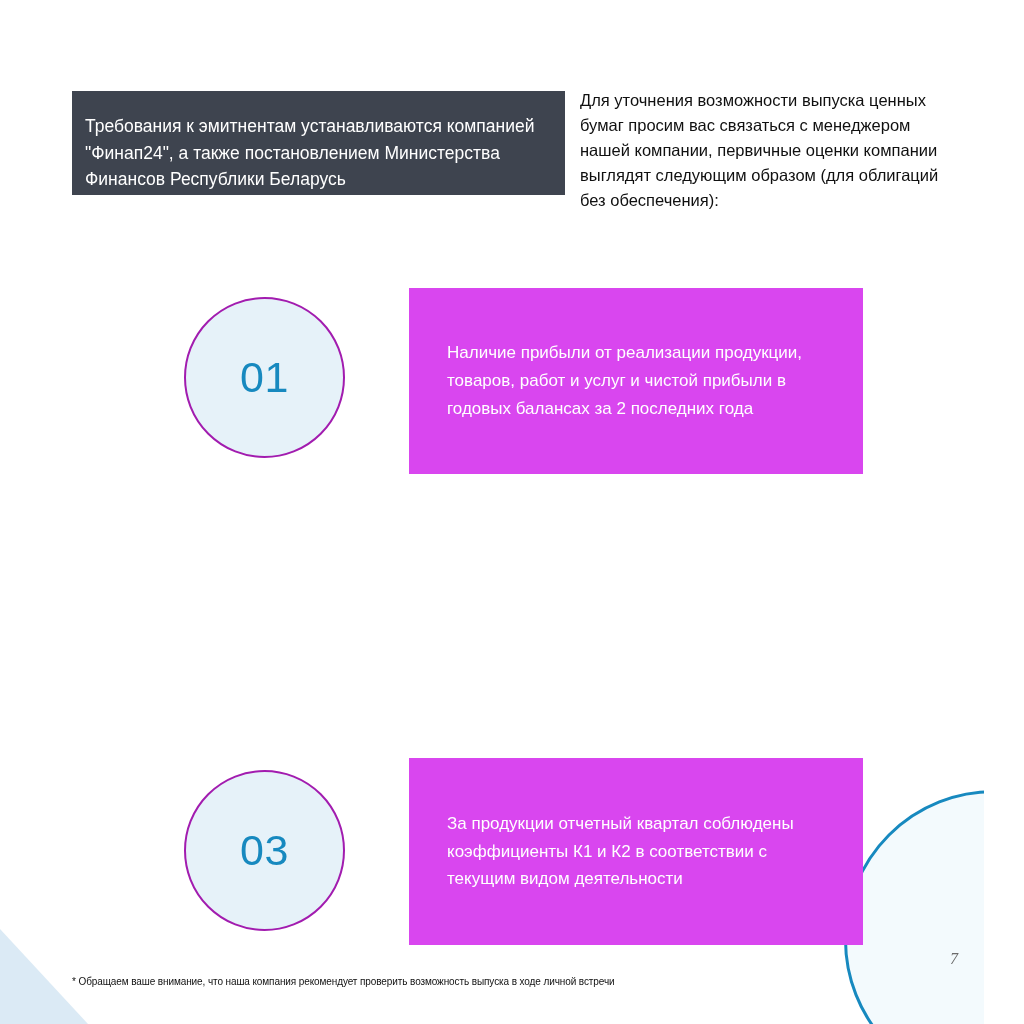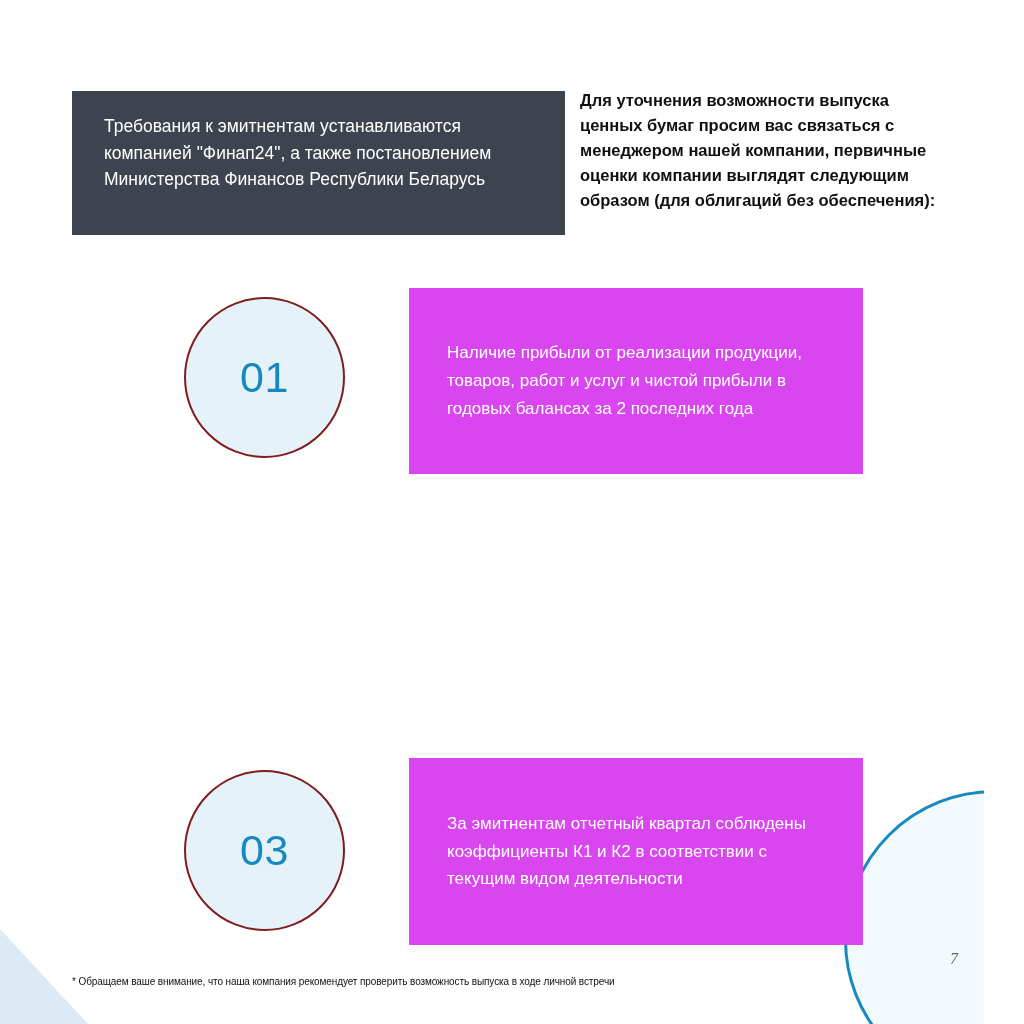--- a/index.html
+++ b/index.html
@@ -51,59 +51,59 @@
     background: #ffffff;
     pointer-events: none;
   }
 
   
   .dark-panel {
     position: absolute;
     left: 72px;
     top: 91px;
     width: 493px;
-    height: 144px;
+    height: 104px;
     background: #3e444f;
     box-sizing: border-box;
-    padding: 22px 26px 0 32px;
+    padding: 22px 26px 0 13px;
   }
   .dark-panel-text {
     color: #ffffff;
     font-size: 17.5px;
     line-height: 1.52;
     font-weight: 400;
     white-space: pre-line;
   }
 
   
   .intro-text {
     position: absolute;
     left: 580px;
     top: 88px;
     width: 360px;
     color: #101010;
     font-size: 16.5px;
-    font-weight: bold;
+    font-weight: normal;
     line-height: 1.52;
     white-space: pre-line;
   }
 
   
   .row {
     position: absolute;
     left: 0;
     width: 1024px;
   }
   .num-circle {
     position: absolute;
     width: 161px;
     height: 161px;
     border-radius: 50%;
     background: #e6f2f9;
-    border: 2px solid #7f1d1d;
+    border: 2px solid #a21caf;
     box-sizing: border-box;
     display: flex;
     align-items: center;
     justify-content: center;
   }
   .num-circle-label {
     color: #1789bf;
     font-size: 43px;
     font-weight: 400;
     letter-spacing: 0.5px;
@@ -184,21 +184,21 @@
       <div class="blue-card-text">Наличие прибыли от реализации продукции, товаров, работ и услуг и чистой прибыли в годовых балансах за 2 последних года</div>
     </div>
   </div>
 
 
   <div class="row" id="row-3">
     <div class="num-circle">
       <span class="num-circle-label">03</span>
     </div>
     <div class="blue-card">
-      <div class="blue-card-text">За эмитнентам отчетный квартал соблюдены коэффициенты К1 и К2 в соответствии с текущим видом деятельности</div>
+      <div class="blue-card-text">За продукции отчетный квартал соблюдены коэффициенты К1 и К2 в соответствии с текущим видом деятельности</div>
     </div>
   </div>
 
   <div class="footnote">* Обращаем ваше внимание, что наша компания рекомендует проверить возможность выпуска в ходе личной встречи</div>
 
   <div class="page-number">7</div>
 
 </div>
 
 </body></html>

